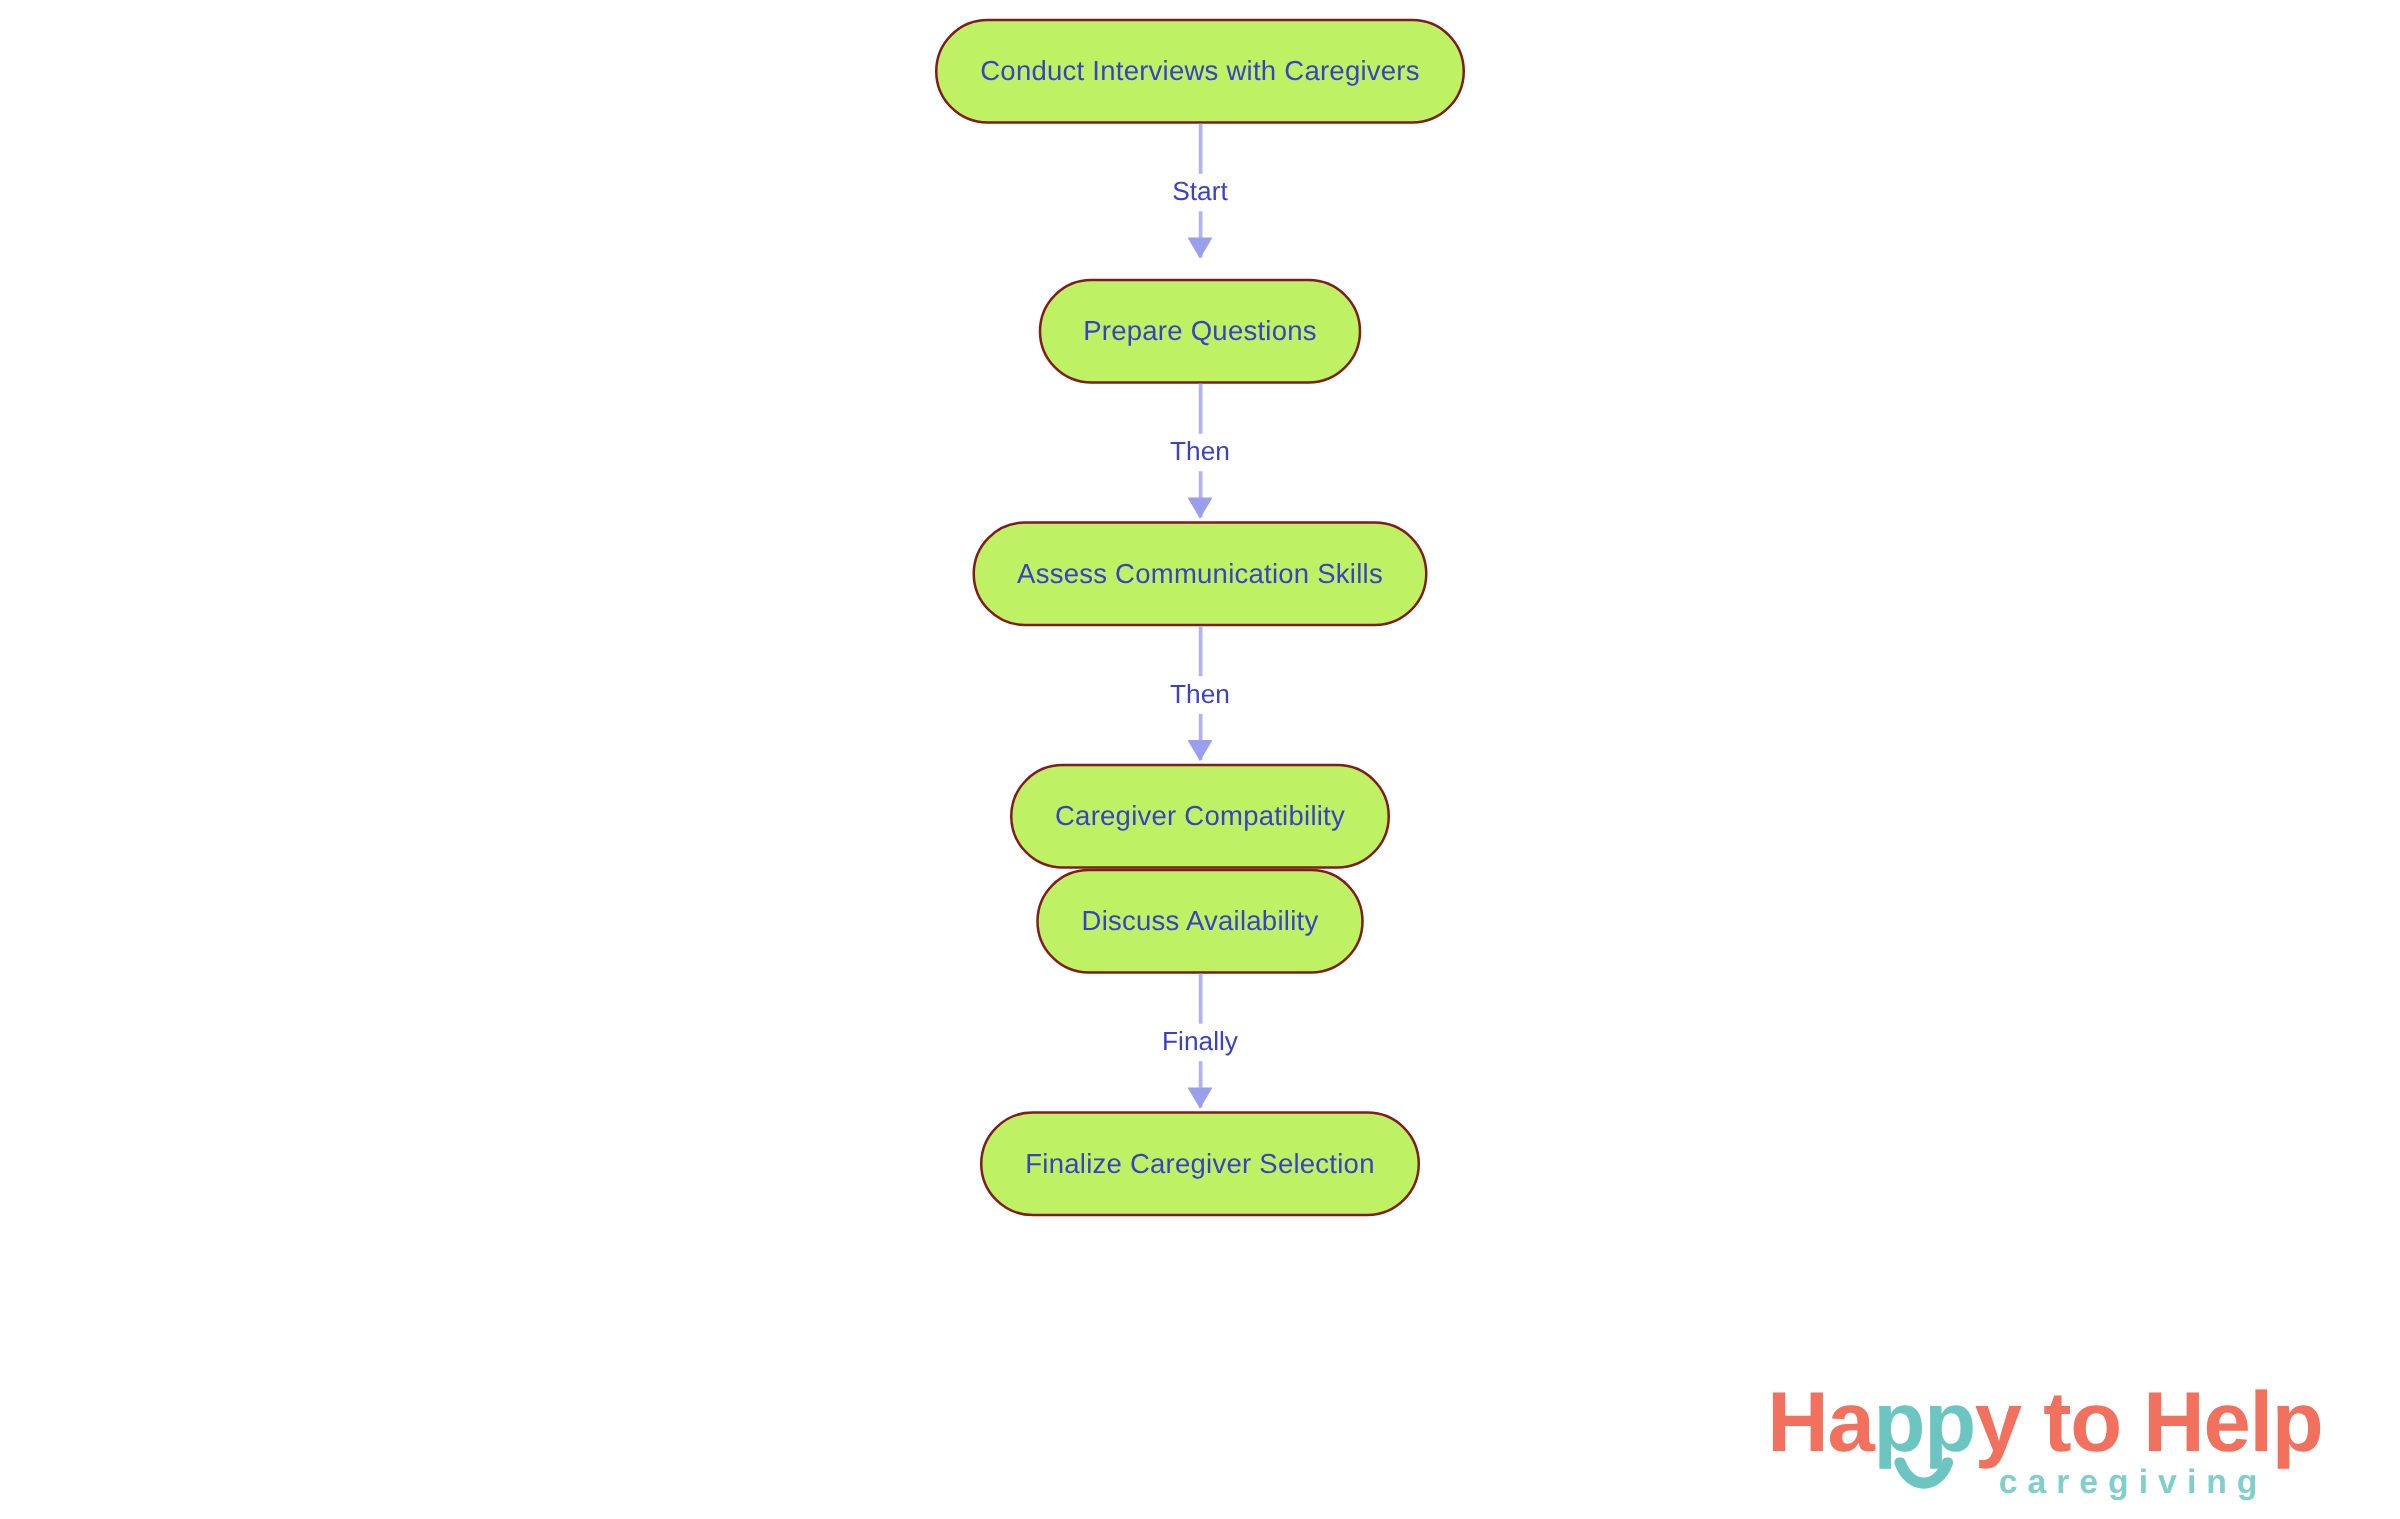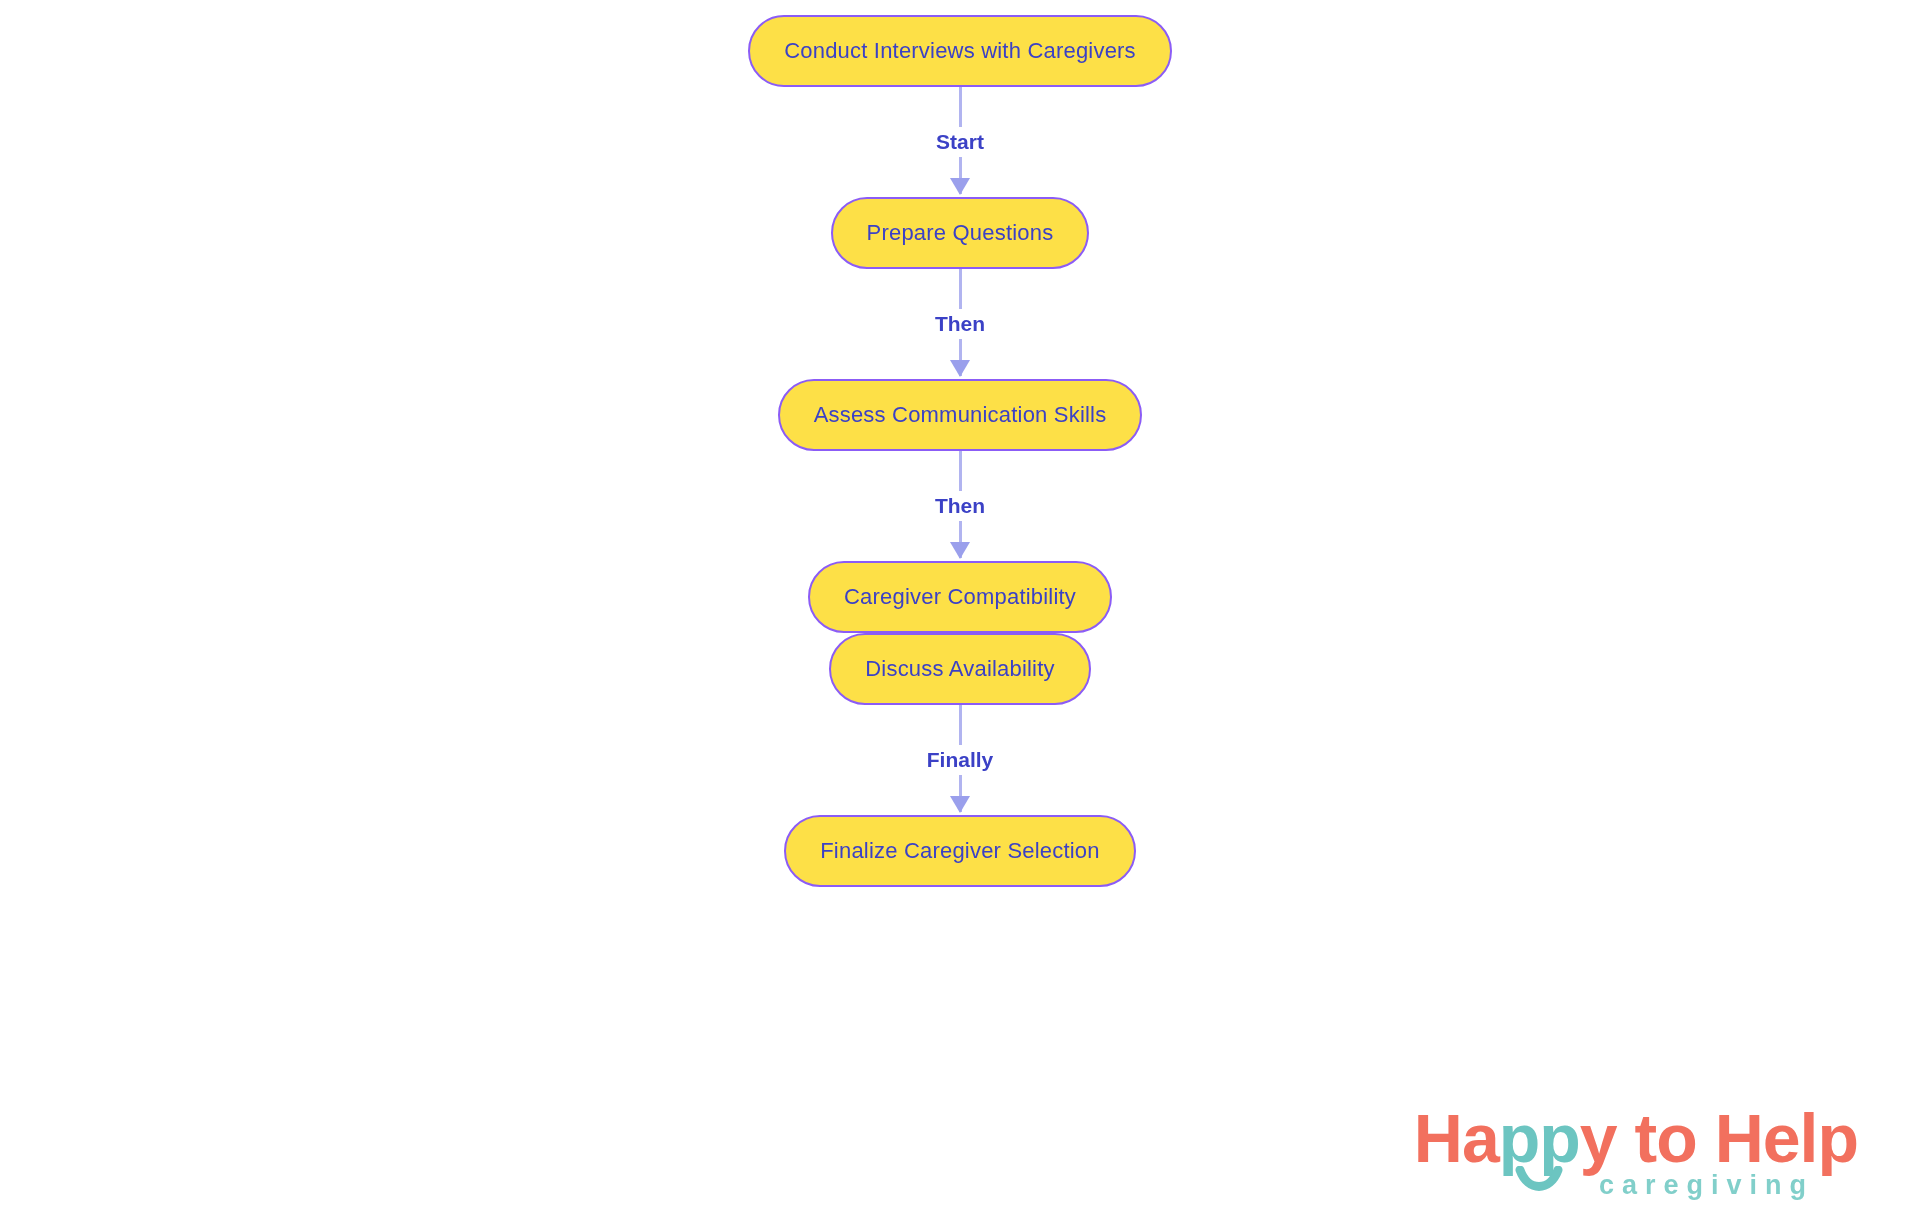--- a/index.html
+++ b/index.html
@@ -7,44 +7,44 @@
   body { font-family:"Liberation Sans", sans-serif; position:relative; }
 
   .page { position:absolute; inset:0; background:#ffffff; }
 
   
   .flow {
     position:absolute; left:0; top:15px; width:100%;
     display:flex; flex-direction:column; align-items:center;
   }
   .node {
-    height:72px; border-radius:42px;
-    background:#fde047; border:2px solid #8b5cf6;
+    height:84px; border-radius:42px;
+    background:#bef264; border:2px solid #7f1d1d;
     color:#3b41c6; font-size:22px; font-weight:500; letter-spacing:0.2px;
     display:flex; align-items:center; justify-content:center;
     padding:0 34px; white-space:nowrap;
   }
   .n0 { min-width:424px; }
-  .n1 { min-width:250px; }
+  .n1 { min-width:250px;margin-top:14px; }
   .n2 { min-width:354px; }
   .n3 { min-width:290px; }
   .n4 { min-width:250px; }
   .n5 { min-width:340px; }
 
   .connector {
     position:relative; height:110px; width:120px;
     display:flex; align-items:center; justify-content:center;
   }
   .connector .line {
     position:absolute; left:50%; top:0; bottom:3px; width:3px;
     margin-left:-1.5px; background:#b1b4f0;
   }
   .connector .edge-label {
     position:relative; z-index:2; background:#ffffff;
-    padding:3px 9px; font-size:21px; color:#3b41c6; font-weight:700;
+    padding:3px 9px; font-size:21px; color:#3b41c6; font-weight:400;
   }
   .connector .arrowhead {
     position:absolute; z-index:1; left:50%; bottom:2px;
     width:0; height:0; margin-left:-10px;
     border-left:10px solid transparent;
     border-right:10px solid transparent;
     border-top:17px solid #9a9fec;
   }
 
   

